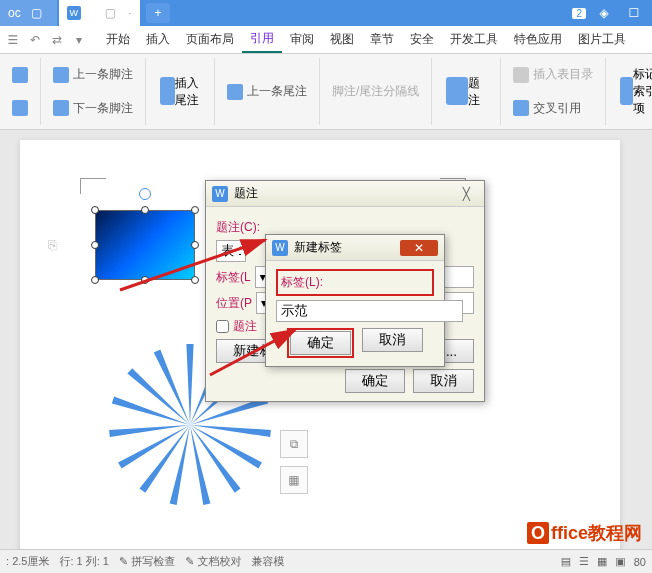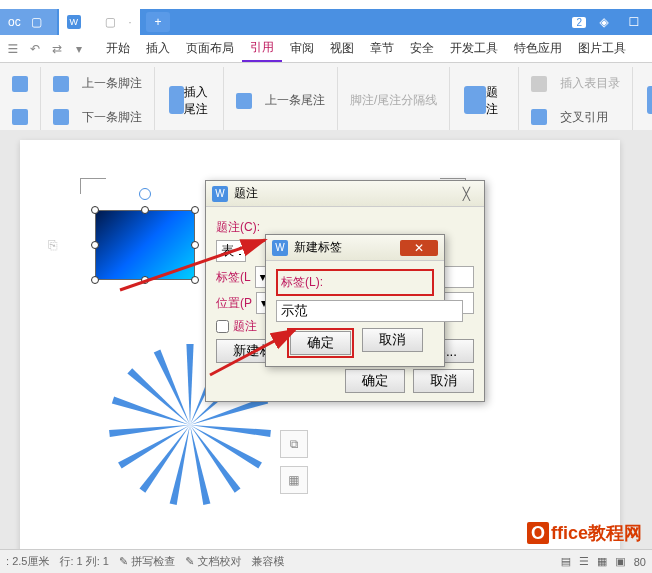--- a/index.html
+++ b/index.html
@@ -1,39 +1,39 @@
 <!DOCTYPE html>
 <html><head>
   <meta charset="utf-8">
   <style>
     * { margin: 0; padding: 0; box-sizing: border-box; font-family: "Microsoft YaHei", sans-serif; }
     body { width: 652px; height: 573px; background: #fff; overflow: hidden; position: relative; font-size: 12px; }
     
     
-    .titlebar { height: 26px; background: #4a90e2; display: flex; align-items: center; margin-top: 9px; }
+    .titlebar { height: 26px; background: #4a90e2; display: flex; align-items: center; }
     .tab { height: 26px; display: flex; align-items: center; padding: 0 8px; color: #fff; gap: 4px; }
     .tab.active { background: #fff; color: #333; }
     .tab-icon { width: 14px; height: 14px; background: #4a90e2; border-radius: 2px; display: inline-flex; align-items: center; justify-content: center; color: #fff; font-size: 9px; }
     .tab.inactive { background: #6ba3e8; margin-right: 2px; }
     .tb-icon { width: 20px; height: 20px; display: inline-flex; align-items: center; justify-content: center; color: #fff; margin: 0 2px; }
     .tab-add { width: 24px; height: 20px; background: #5a9ae8; border-radius: 3px; display: flex; align-items: center; justify-content: center; color: #fff; margin-left: 6px; }
     .titlebar-right { margin-left: auto; display: flex; align-items: center; padding-right: 6px; gap: 6px; }
     .badge { background: #fff; color: #4a90e2; border-radius: 2px; padding: 0 4px; font-size: 10px; }
     
     
     .menubar { height: 28px; background: #fff; border-bottom: 1px solid #d0d0d0; display: flex; align-items: center; padding-left: 4px; }
     .menu-start { display: flex; gap: 4px; margin-right: 10px; }
     .menu-icon { width: 18px; height: 18px; display: inline-flex; align-items: center; justify-content: center; color: #888; }
     .menu-item { padding: 4px 8px; color: #333; cursor: pointer; }
-    .menu-item.active { color: #be185d; border-bottom: 2px solid #6d28d9; }
+    .menu-item.active { color: #6d28d9; border-bottom: 2px solid #0f766e; }
     
     
     .ribbon { height: 76px; background: #f5f5f5; border-bottom: 1px solid #d0d0d0; display: flex; padding: 4px 0; }
     .ribbon-group { display: flex; flex-direction: column; padding: 0 8px; border-right: 1px solid #ddd; justify-content: space-around; }
-    .ribbon-btn { display: flex; align-items: center; gap: 13px; padding: 2px 4px; color: #555; cursor: pointer; white-space: nowrap; }
+    .ribbon-btn { display: flex; align-items: center; gap: 4px; padding: 2px 4px; color: #555; cursor: pointer; white-space: nowrap; }
     .ribbon-btn.disabled { color: #aaa; }
     .ribbon-icon { width: 16px; height: 16px; background: #6ba3e8; border-radius: 2px; display: inline-block; }
     .ribbon-icon.gray { background: #ccc; }
     .ribbon-big { display: flex; flex-direction: row; align-items: center; padding: 4px 6px; }
     .ribbon-big-icon { width: 28px; height: 28px; background: #6ba3e8; border-radius: 3px; margin-bottom: 2px; }
     
     
     .doc-area { position: absolute; top: 130px; left: 0; right: 0; bottom: 24px; background: #e8e8e8; overflow: hidden; }
     .page { position: absolute; left: 20px; top: 10px; width: 600px; height: 500px; background: #fff; box-shadow: 0 2px 6px rgba(0,0,0,0.15); }
     

